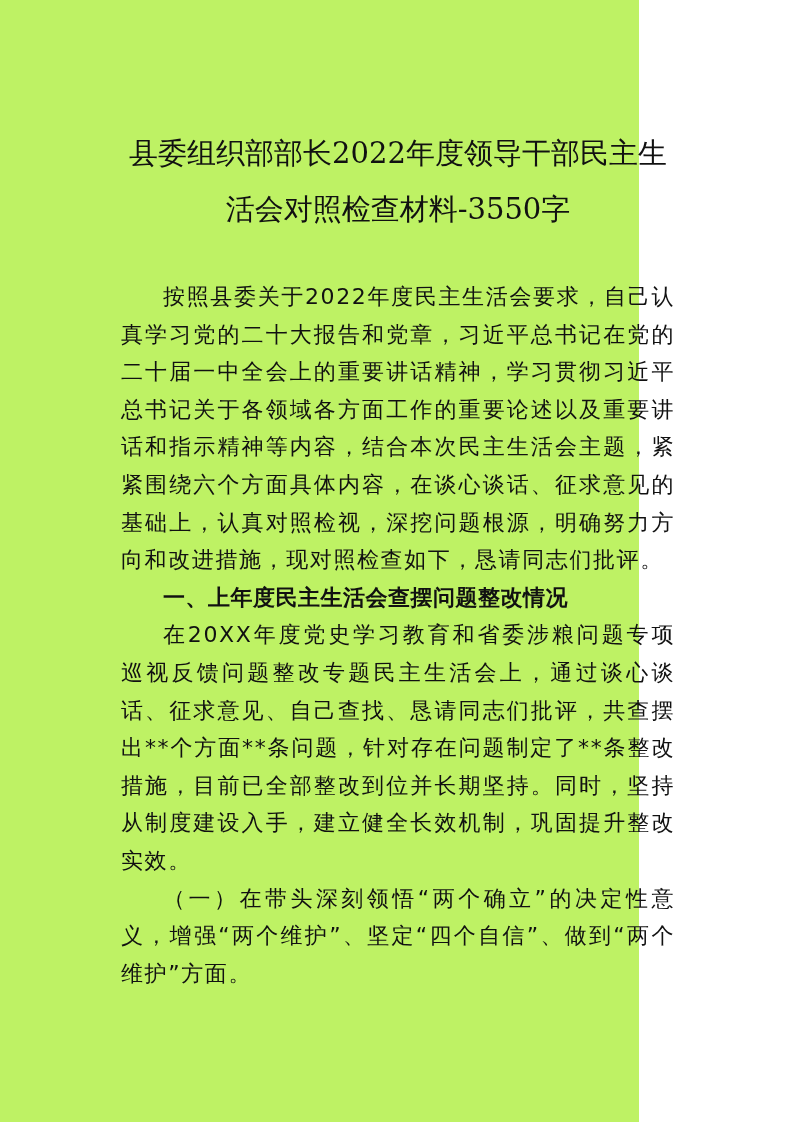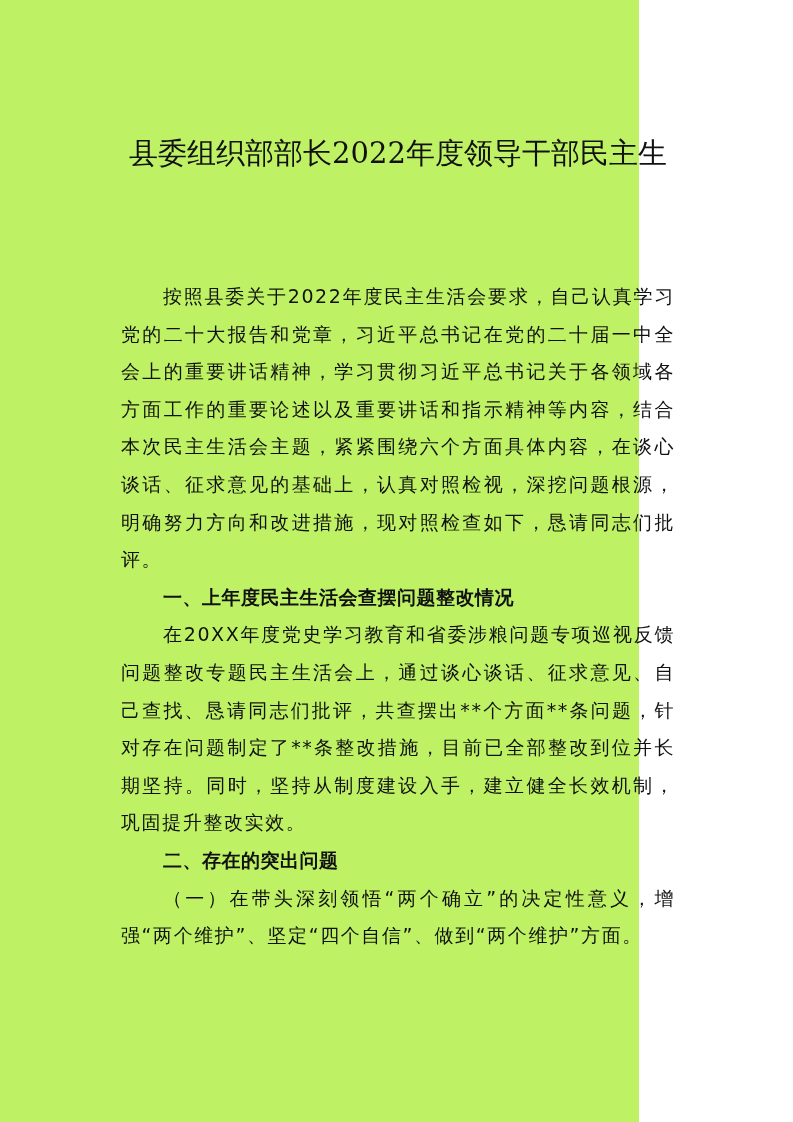--- a/index.html
+++ b/index.html
@@ -3,35 +3,35 @@
 <meta charset="utf-8">
 <style>
   html, body { margin: 0; padding: 0; background: #ffffff; }
   body { width: 793px; height: 1122px; overflow: hidden; position: relative; }
   .page { position: absolute; left: 0; top: 0; width: 639px; height: 1122px; background: #bef264; color: #000; }
   .title { position: absolute; left: 100px; width: 596px; text-align: center;
     font-family: "DejaVu Serif", "Liberation Serif", serif; font-size: 29px; line-height: 56px; color: #111; }
   .title .l1 { display: block; }
   .title .l2 { display: block; }
   .body { position: absolute; left: 121px; top: 278px; width: 554px;
-    font-family: "DejaVu Sans", "Liberation Sans", sans-serif; font-size: 19px;
+    font-family: "DejaVu Sans", "Liberation Sans", sans-serif; font-size: 22px;
     line-height: 37.6px; color: #111; letter-spacing: 1.6px; }
   .body p { margin: 0; text-align: justify; text-align-last: left; }
   .indent { text-indent: 42px; }
   .heading { font-family: Liberation Sans, sans-serif; font-weight: bold; letter-spacing: 0.5px; }
   .lead { font-weight: bold; }
 </style>
 </head>
 <body>
 
 <div class="page">
   <div class="title" style="top:125px;">
     <span class="l1">县委组织部部长2022年度领导干部民主生</span>
+    <span class="l2">活会对照检查材料-3550字</span>
   </div>
 
   <div class="body">
     <p class="indent">按照县委关于2022年度民主生活会要求，自己认真学习党的二十大报告和党章，习近平总书记在党的二十届一中全会上的重要讲话精神，学习贯彻习近平总书记关于各领域各方面工作的重要论述以及重要讲话和指示精神等内容，结合本次民主生活会主题，紧紧围绕六个方面具体内容，在谈心谈话、征求意见的基础上，认真对照检视，深挖问题根源，明确努力方向和改进措施，现对照检查如下，恳请同志们批评。</p>
     <p class="indent heading">一、上年度民主生活会查摆问题整改情况</p>
     <p class="indent">在20XX年度党史学习教育和省委涉粮问题专项巡视反馈问题整改专题民主生活会上，通过谈心谈话、征求意见、自己查找、恳请同志们批评，共查摆出**个方面**条问题，针对存在问题制定了**条整改措施，目前已全部整改到位并长期坚持。同时，坚持从制度建设入手，建立健全长效机制，巩固提升整改实效。</p>
-    <p class="indent heading">二、存在的突出问题</p>
     <p class="indent">（一）在带头深刻领悟“两个确立”的决定性意义，增强“两个维护”、坚定“四个自信”、做到“两个维护”方面。</p>
   </div>
 </div>
 
 </body></html>

